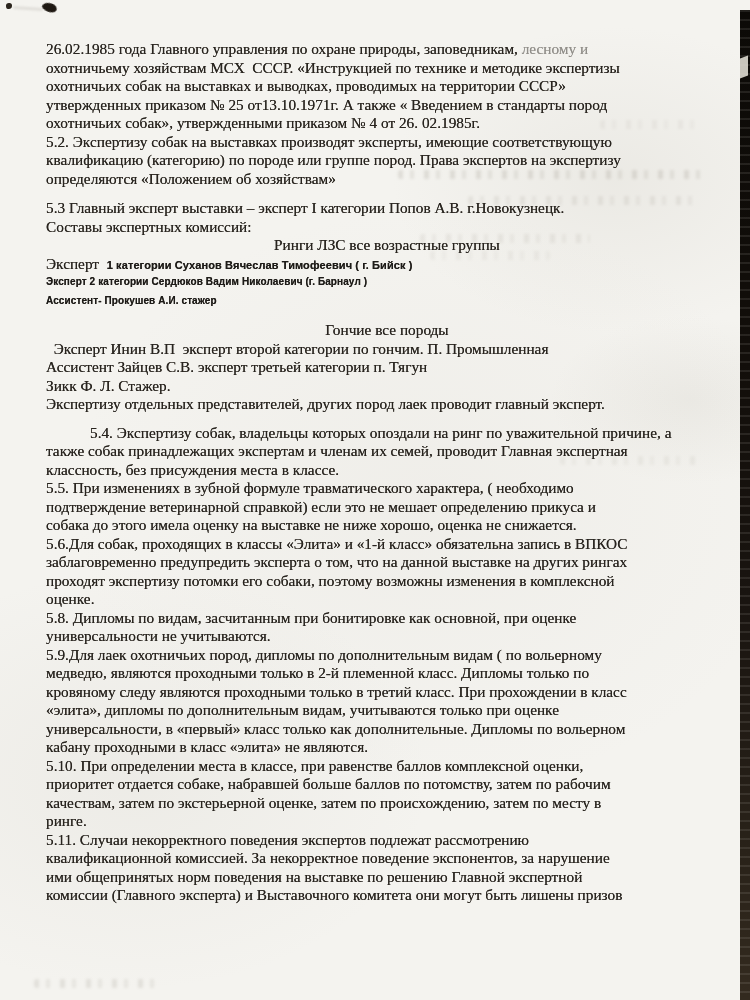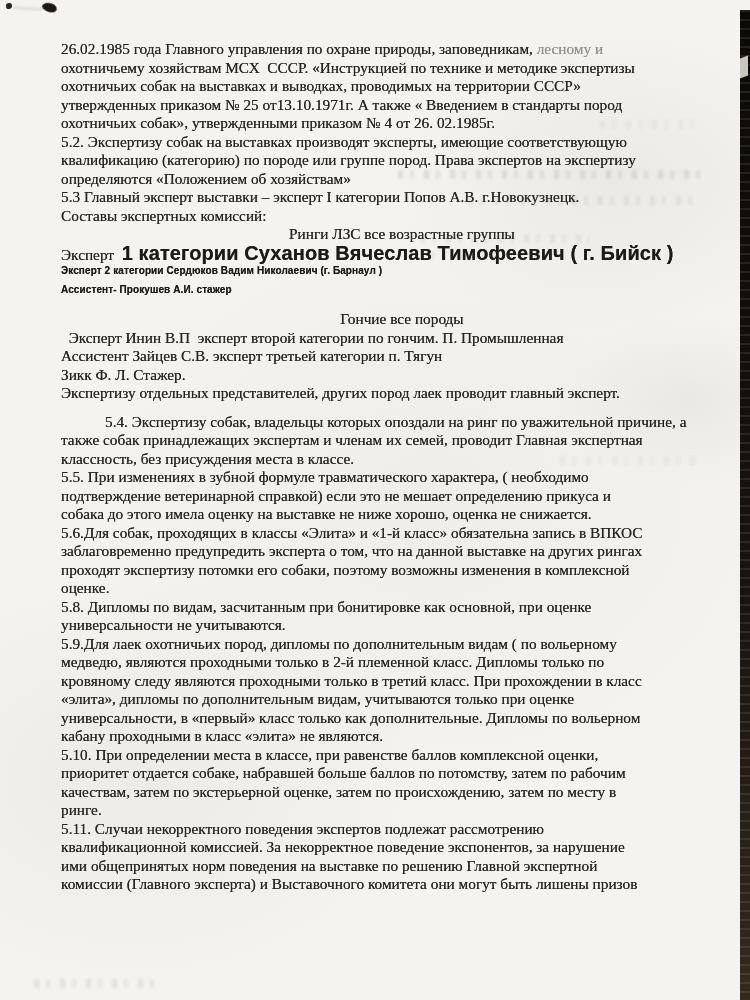--- a/index.html
+++ b/index.html
@@ -11,37 +11,37 @@
   .page{
     position:absolute;inset:0;overflow:hidden;
     background:
       radial-gradient(ellipse 320px 220px at 82% 18%, rgba(188,184,172,.16), transparent 70%),
       radial-gradient(ellipse 420px 300px at 18% 78%, rgba(188,184,172,.13), transparent 70%),
       radial-gradient(ellipse 520px 420px at 58% 50%, rgba(200,196,186,.11), transparent 70%),
       radial-gradient(ellipse 200px 120px at 92% 40%, rgba(180,176,164,.14), transparent 70%),
       #f4f3ef;
   }
   .text-col{
-    position:absolute;left:61px;top:40px;width:682px;
+    position:absolute;left:46px;top:40px;width:682px;
     font-size:15.3px;line-height:18.5px;color:#28241f;
   }
   .line{
     white-space:pre;height:18.5px;
     text-shadow:0 0 .6px rgba(45,40,33,.85);
   }
   .center{text-align:center;}
   .sansb{
     font-family:"Liberation Sans",sans-serif;font-weight:700;
     font-size:10px;color:#1d1b18;letter-spacing:.1px;
   }
   .run-serif{}
   .run-serif-faded{opacity:.48;filter:blur(.4px);}
   .run-sans-bold{
     font-family:"Liberation Sans",sans-serif;font-weight:700;
-    font-size:20px;color:#1d1b18;letter-spacing:.1px;text-align:center;
+    font-size:11px;color:#1d1b18;letter-spacing:.1px;text-align:center;
   }
   
   .edge-band{
     position:absolute;right:0;top:10px;width:10px;height:990px;
     background:
       repeating-linear-gradient(180deg, rgba(235,232,225,.10) 0 2px, transparent 2px 9px),
       linear-gradient(180deg,#0c0a07 0%,#120e0a 35%,#191410 60%,#292219 85%,#332a1f 100%);
     filter:blur(.3px);
   }
   .edge-notch{
@@ -97,21 +97,21 @@
 
   <div class="text-col" id="text-col">
       <div class="line"><span class="run-serif">26.02.1985 года Главного управления по охране природы, заповедникам, </span><span class="run-serif-faded">лесному и</span></div>
       <div class="line">охотничьему хозяйствам МСХ  СССР. «Инструкцией по технике и методике экспертизы</div>
       <div class="line">охотничьих собак на выставках и выводках, проводимых на территории СССР»</div>
       <div class="line">утвержденных приказом № 25 от13.10.1971г. А также « Введением в стандарты пород</div>
       <div class="line">охотничьих собак», утвержденными приказом № 4 от 26. 02.1985г.</div>
       <div class="line">5.2. Экспертизу собак на выставках производят эксперты, имеющие соответствующую</div>
       <div class="line">квалификацию (категорию) по породе или группе пород. Права экспертов на экспертизу</div>
       <div class="line">определяются «Положением об хозяйствам»</div>
-      <div class="line" style="">5.3 Главный эксперт выставки – эксперт I категории Попов А.В. г.Новокузнецк.</div>
+      <div class="line" style="margin-top: 11px;">5.3 Главный эксперт выставки – эксперт I категории Попов А.В. г.Новокузнецк.</div>
       <div class="line">Составы экспертных комиссий:</div>
       <div class="line center">Ринги ЛЗС все возрастные группы</div>
       <div class="line"><span class="run-serif">Эксперт  </span><span class="run-sans-bold">1 категории Суханов Вячеслав Тимофеевич ( г. Бийск )</span></div>
       <div class="line sansb">Эксперт 2 категории Сердюков Вадим Николаевич (г. Барнаул )</div>
       <div class="line sansb">Ассистент- Прокушев А.И. стажер</div>
       <div class="line center" style="margin-top: 11px;">Гончие все породы</div>
       <div class="line">  Эксперт Инин В.П  эксперт второй категории по гончим. П. Промышленная</div>
       <div class="line">Ассистент Зайцев С.В. эксперт третьей категории п. Тягун</div>
       <div class="line">Зикк Ф. Л. Стажер.</div>
       <div class="line">Экспертизу отдельных представителей, других пород лаек проводит главный эксперт.</div>

